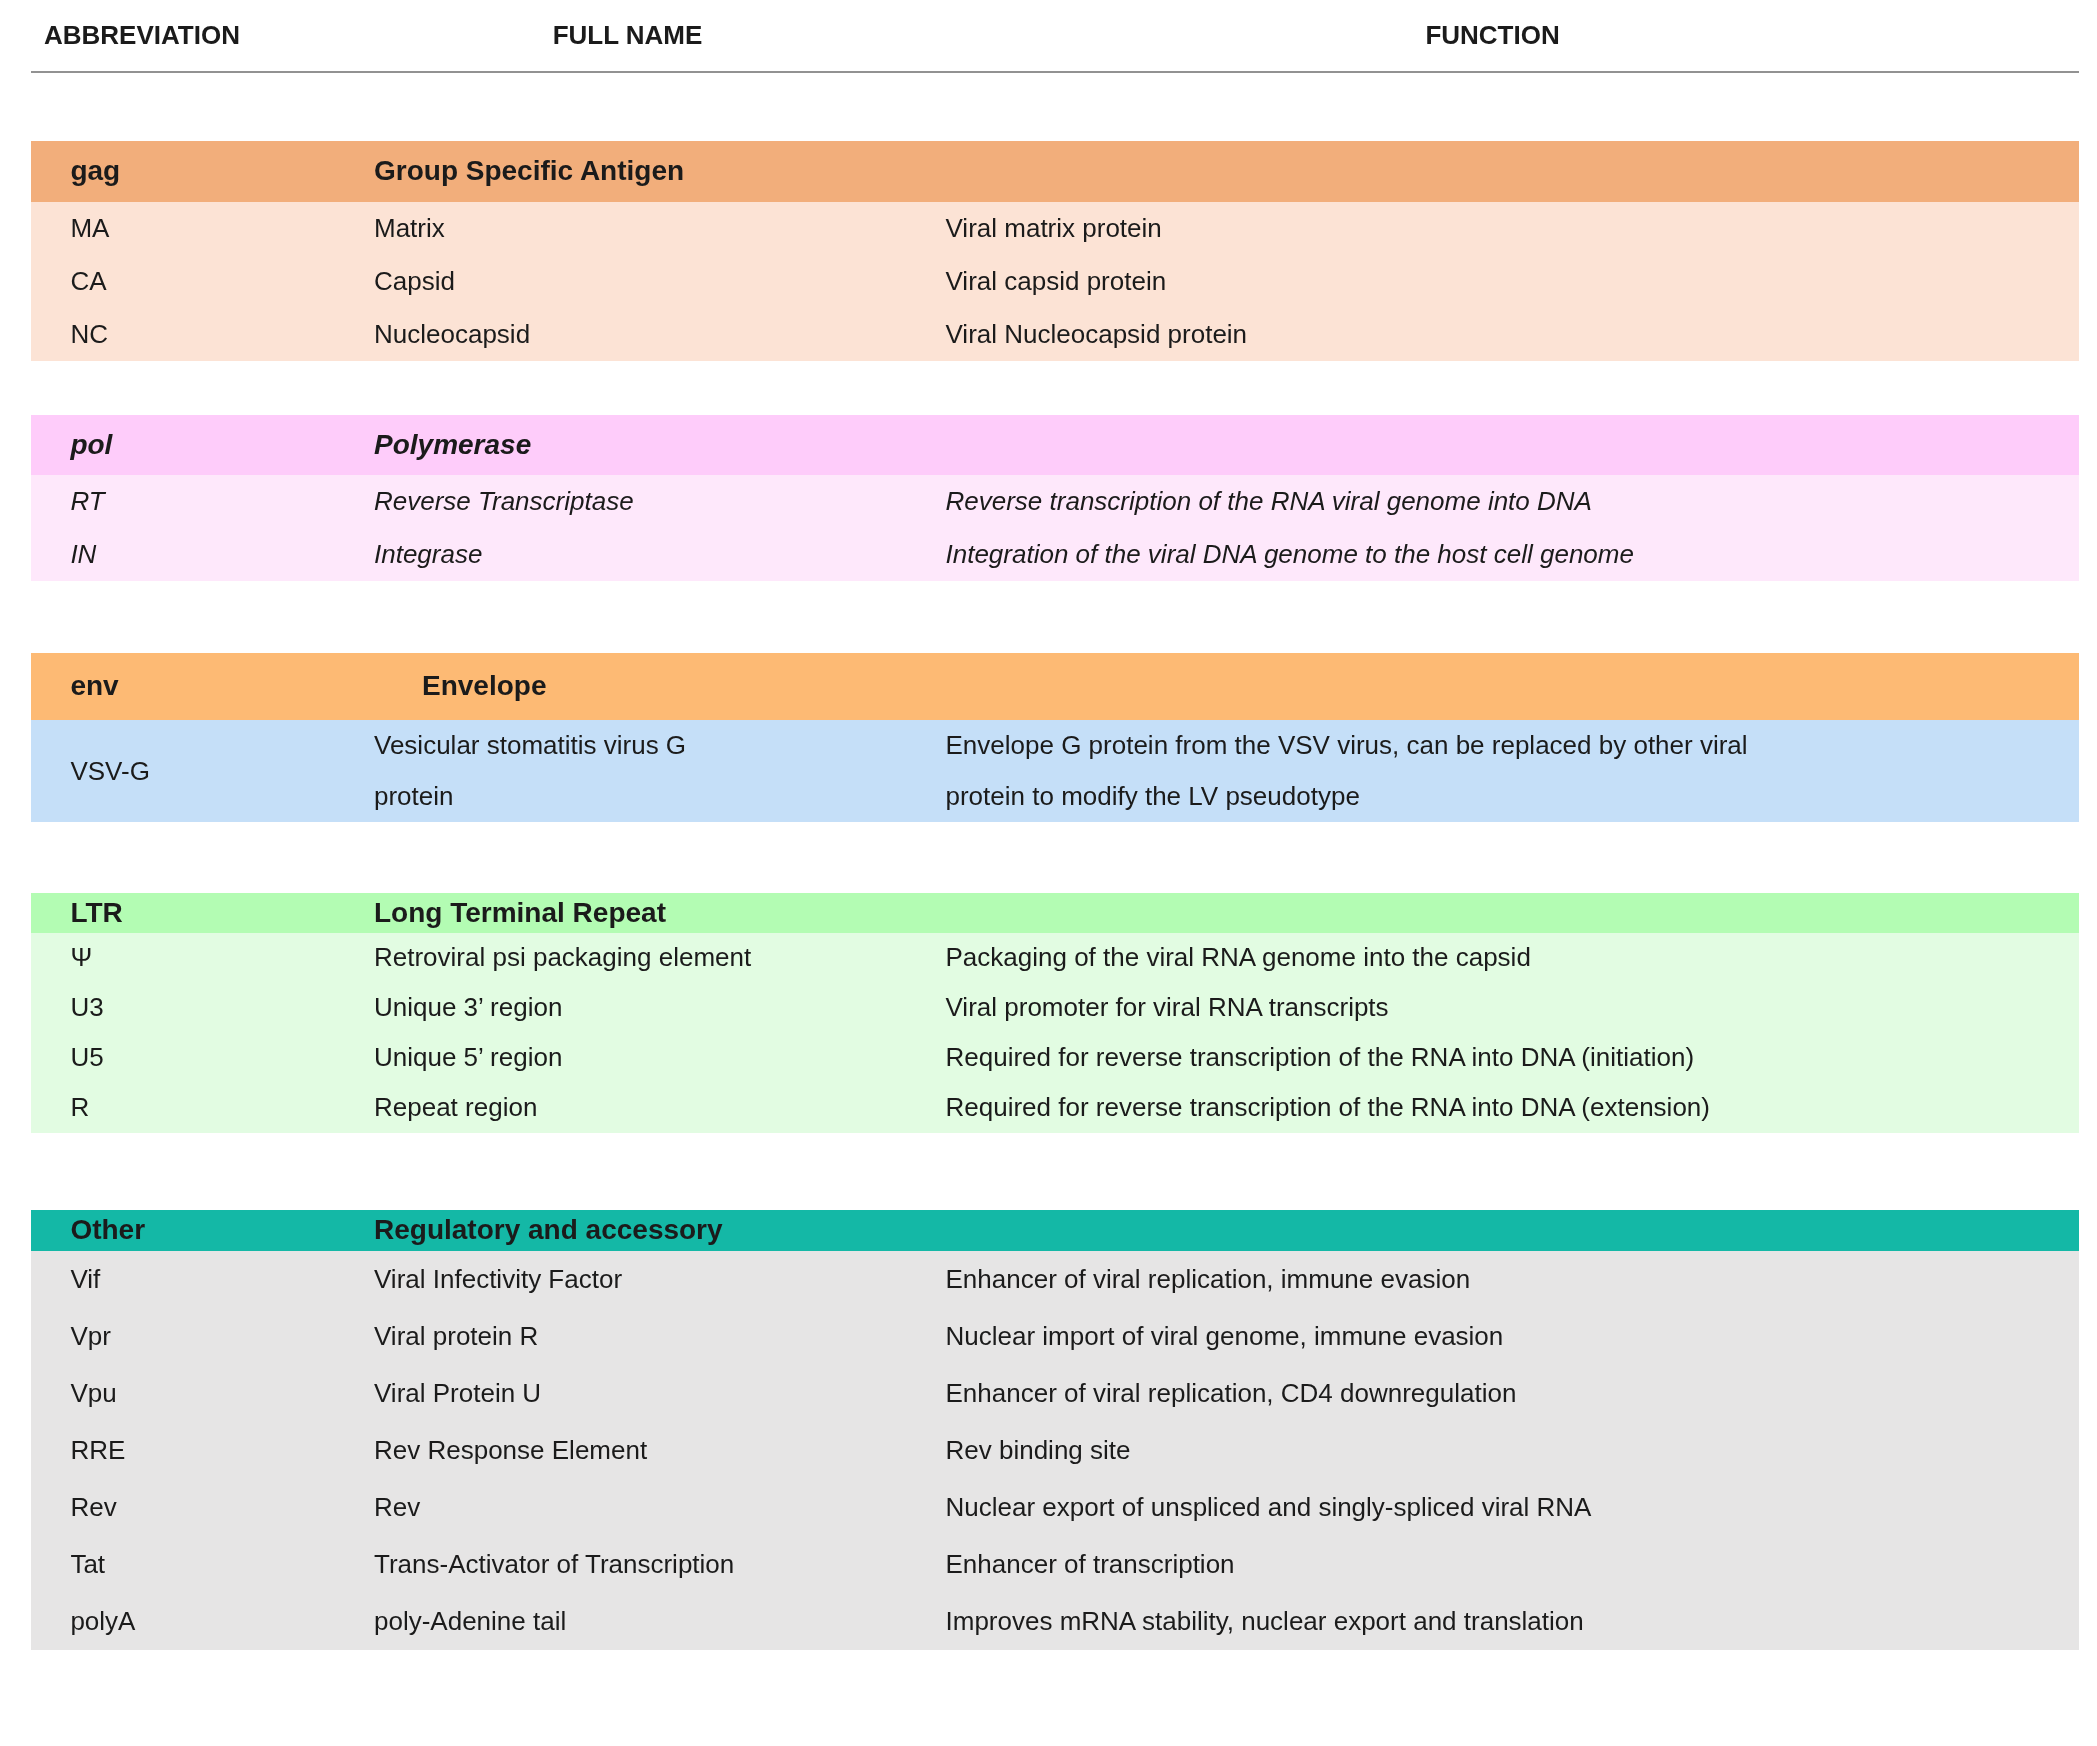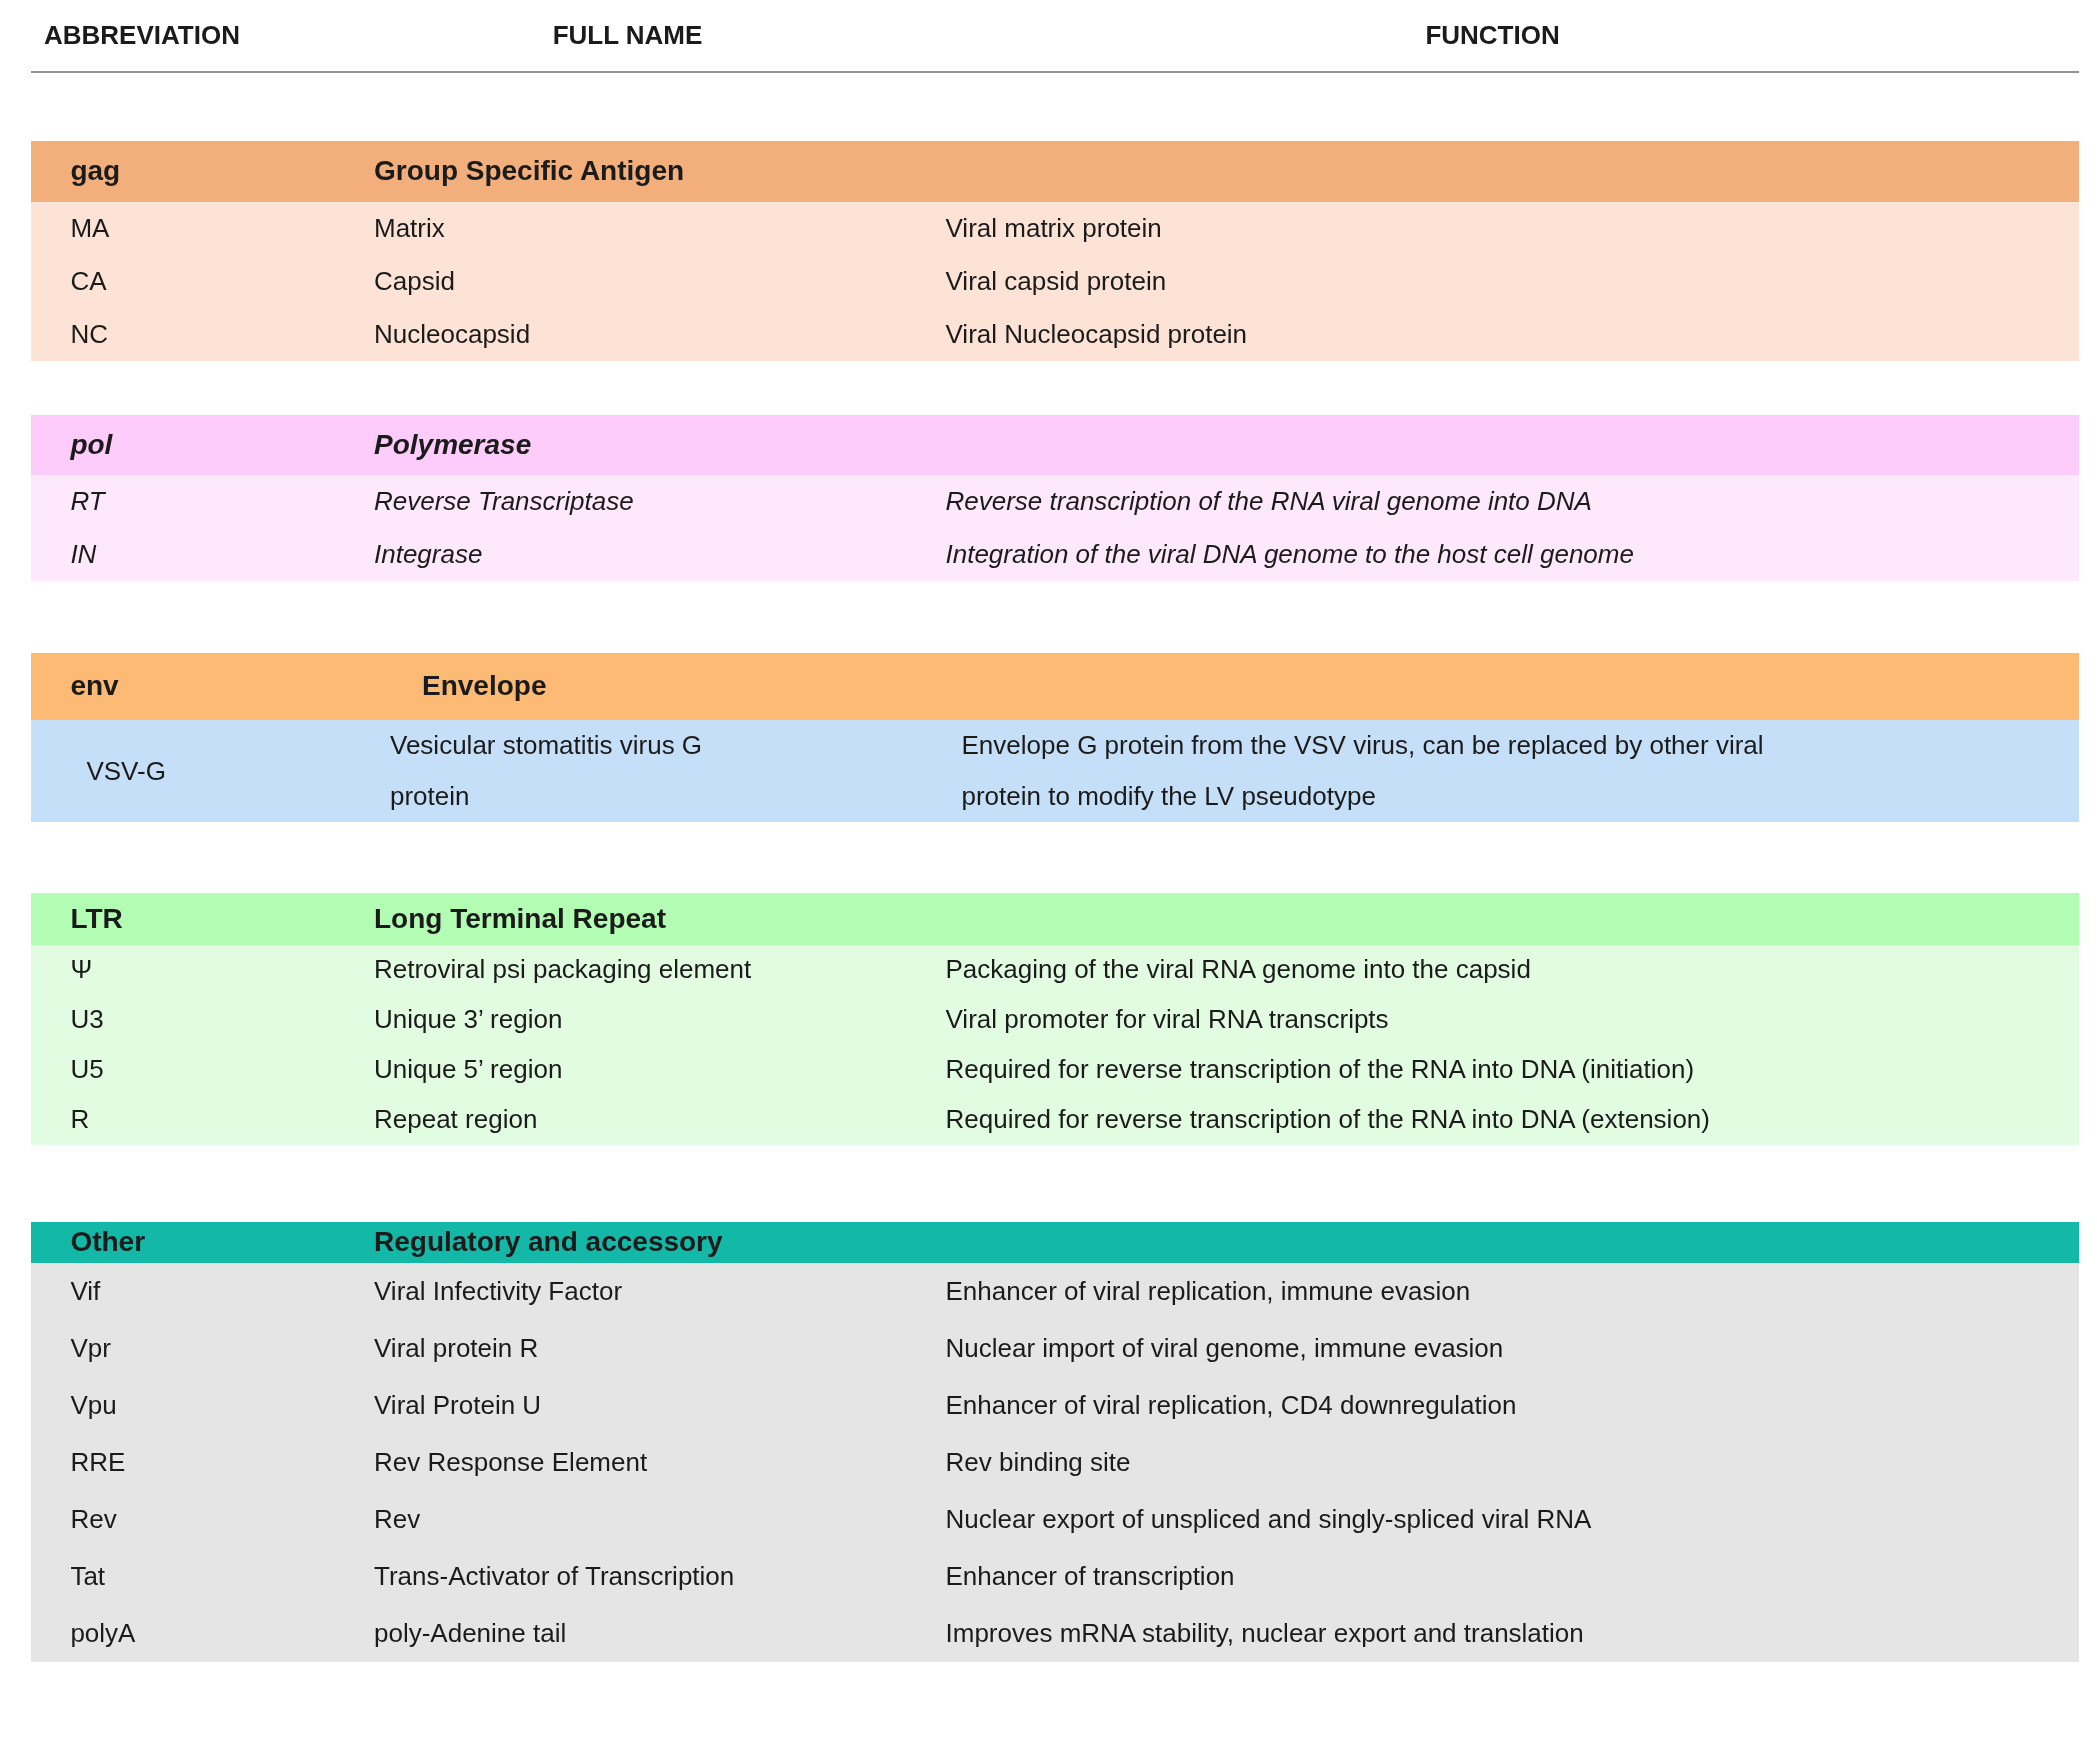--- a/index.html
+++ b/index.html
@@ -43,25 +43,25 @@
   .section--gag   { margin-top: 68px; }
   .section--gag .sec-header { height: 61px; }
   .section--gag .brow { height: 53px; }
 
   .section--pol   { margin-top: 54px; }
   .section--pol .sec-header { height: 60px; }
   .section--pol .brow { height: 53px; }
 
   .section--env   { margin-top: 72px; }
   .section--env .sec-header { height: 67px; }
-  .section--env .brow { height: 102px; margin-left: 16px; }
+  .section--env .brow { height: 102px; }
   .section--env .brow .cell { line-height: 1.95; }
 
   .section--ltr   { margin-top: 71px; }
-  .section--ltr .sec-header { height: 52px; }
+  .section--ltr .sec-header { height: 40px; }
   .section--ltr .brow { height: 50px; }
 
   .section--other { margin-top: 77px; }
   .section--other .sec-header { height: 41px; }
   .section--other .brow { height: 57px; }
 </style>
 </head>
 <body>
 
 <div class="page">

